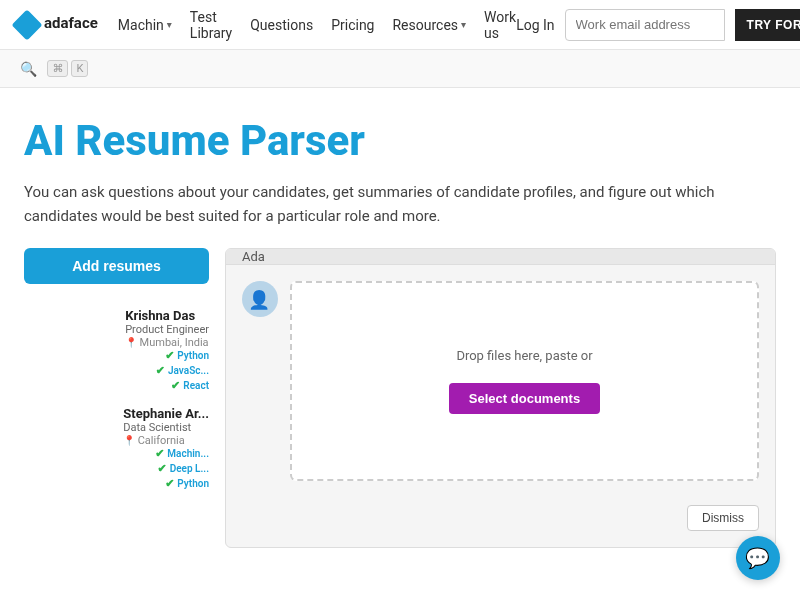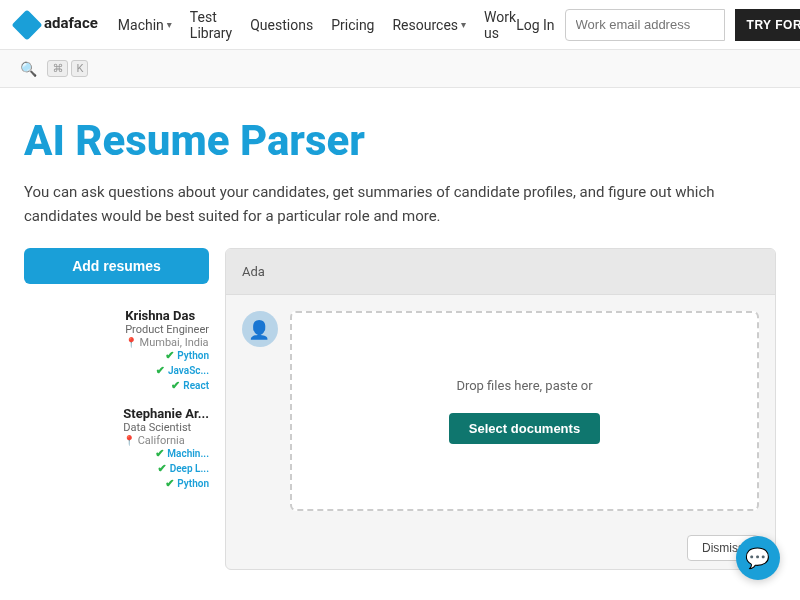--- a/index.html
+++ b/index.html
@@ -82,39 +82,39 @@
     .tag { font-size: 10px; font-weight: 600; display: flex; align-items: center; gap: 3px; }
     .tag-check { color: #2bb54b; font-size: 11px; }
     .tag-text { color: #1a9fd8; }
 
     
     .right-panel {
       flex: 1; border: 1px solid #ddd; border-radius: 6px; background: #f5f5f5;
       overflow: hidden; min-height: 300px;
     }
     .panel-header {
-      background: #e8e8e8; padding: 15px 16px; font-size: 13px; color: #555;
+      background: #e8e8e8; padding: 0 16px; font-size: 13px; color: #555;
       border-bottom: 1px solid #ddd;
     }
     .panel-body { padding: 16px; display: flex; gap: 12px; }
     .avatar-area { flex-shrink: 0; }
     .avatar-circle {
       width: 36px; height: 36px; border-radius: 50%; background: #b8d4e8;
       display: flex; align-items: center; justify-content: center;
       font-size: 18px; overflow: hidden;
     }
     .drop-zone {
       flex: 1; border: 2px dashed #ccc; border-radius: 6px;
       background: #fff; display: flex; flex-direction: column;
       align-items: center; justify-content: center;
       min-height: 200px; padding: 20px; gap: 8px;
     }
     .drop-text { font-size: 13px; color: #666; margin-bottom: 12px; }
     .select-docs-btn {
-      background: #0f766e; color: #fff; border: none; border-radius: 4px;
+      background: #a21caf; color: #fff; border: none; border-radius: 4px;
       padding: 8px 20px; font-size: 13px; font-weight: 600; cursor: pointer;
     }
     .panel-footer { display: flex; justify-content: flex-end; padding: 8px 16px; }
     .dismiss-btn {
       background: #fff; border: 1px solid #ccc; border-radius: 4px;
       padding: 5px 14px; font-size: 12px; cursor: pointer; color: #444;
     }
 
     
     .chat-bubble {

